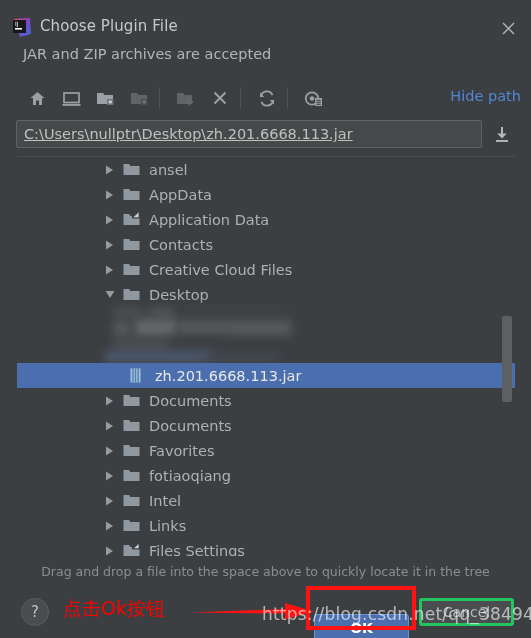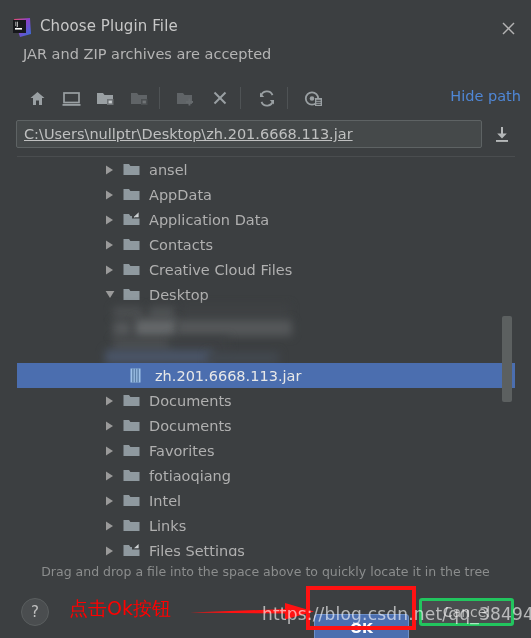--- a/index.html
+++ b/index.html
@@ -115,21 +115,21 @@
   }
   .cancel-btn{
     position:absolute;left:419px;top:12px;width:95px;height:28px;
     background:#4a4d4f;border:3px solid #22c55e;border-radius:3px;box-sizing:border-box;
     display:flex;align-items:center;justify-content:center;
     font-size:14px;color:#b9b9b9;cursor:pointer;
   }
 
   
   .anno-text{
-    position:absolute;left:69px;top:596px;font-size:19px;color:#ff0000;
+    position:absolute;left:63px;top:596px;font-size:19px;color:#ff0000;
     font-family:"DejaVu Sans","Liberation Sans",sans-serif;white-space:nowrap;
   }
   .anno-arrow{position:absolute;left:190px;top:600px;width:125px;height:22px;}
   .anno-rect{
     position:absolute;left:306px;top:586px;width:110px;height:44px;
     border:4px solid #ff1212;box-sizing:border-box;
   }
   .watermark{
     position:absolute;left:262px;top:604px;font-size:17px;
     color:rgba(255,255,255,.62);white-space:nowrap;letter-spacing:.2px;

